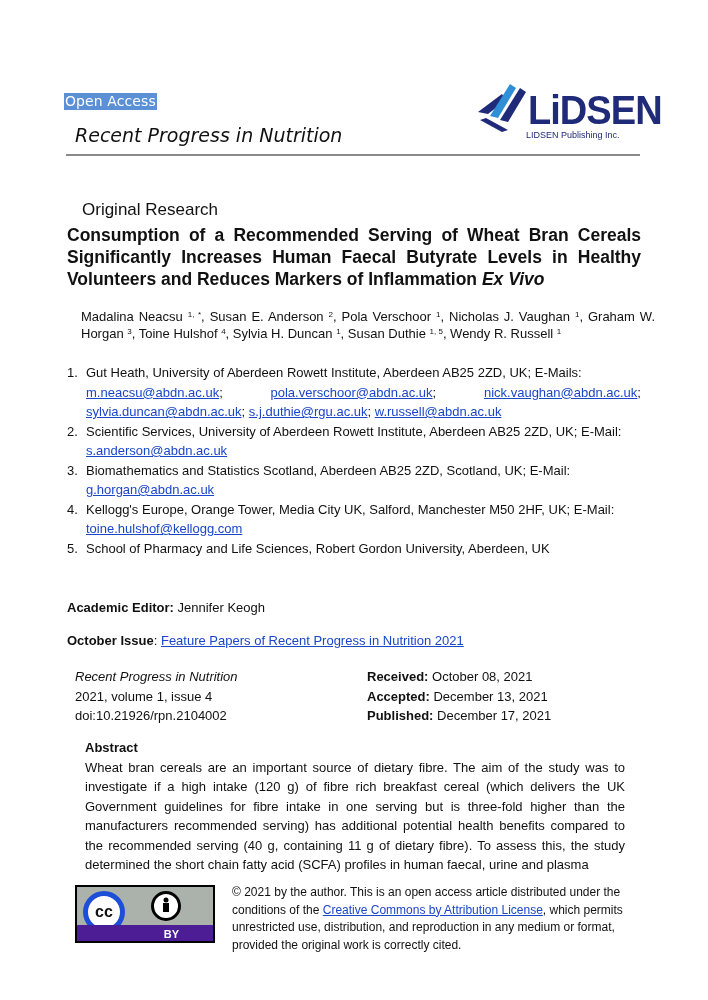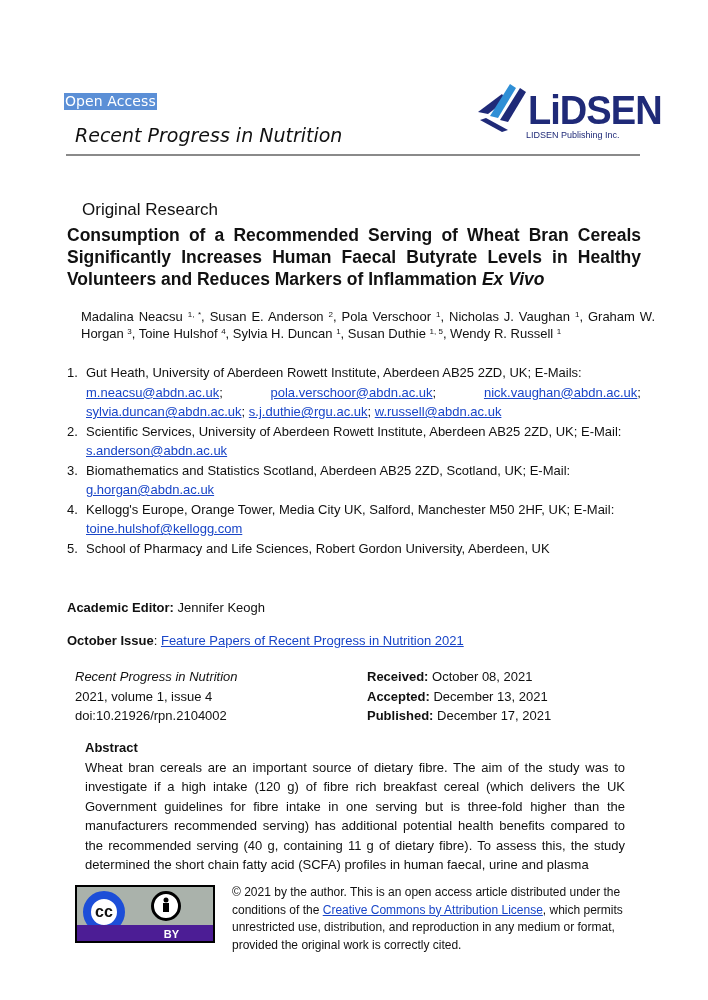--- a/index.html
+++ b/index.html
@@ -49,21 +49,21 @@
 
   .abstract { position: absolute; left: 85px; top: 738px; width: 540px; font-size: 13px; line-height: 19.5px; }
   .abstract-heading { font-weight: bold; }
   .abstract-body { text-align: justify; }
 
   .cc-badge { position: absolute; left: 75px; top: 885px; width: 140px; height: 58px;
               background: #aab2ab; border: 2px solid #000; box-sizing: border-box; }
   .cc-bottom { position: absolute; left: 0; bottom: 0; width: 100%; height: 16px; background: #4c1d95; margin-top: 31px; }
   .cc-by-label { position: absolute; right: 34px; bottom: 1px; color: #fff; font-size: 11px; font-weight: bold; }
   .cc-circle { position: absolute; left: 6px; top: 4px; width: 42px; height: 42px; border-radius: 50%;
-               background: #fff; border: 8px solid #1d4ed8; box-sizing: border-box;
+               background: #fff; border: 5px solid #1d4ed8; box-sizing: border-box;
                display: flex; align-items: center; justify-content: center; font-weight: bold; font-size: 16px; }
   .by-circle { position: absolute; left: 74px; top: 4px; width: 30px; height: 30px; border-radius: 50%;
                background: #fff; border: 3px solid #000; box-sizing: border-box; }
 
   .license { position: absolute; left: 232px; top: 884px; width: 404px; font-size: 12px; line-height: 17.5px; }
 </style>
 </head>
 <body>
 
 <div class="page">

